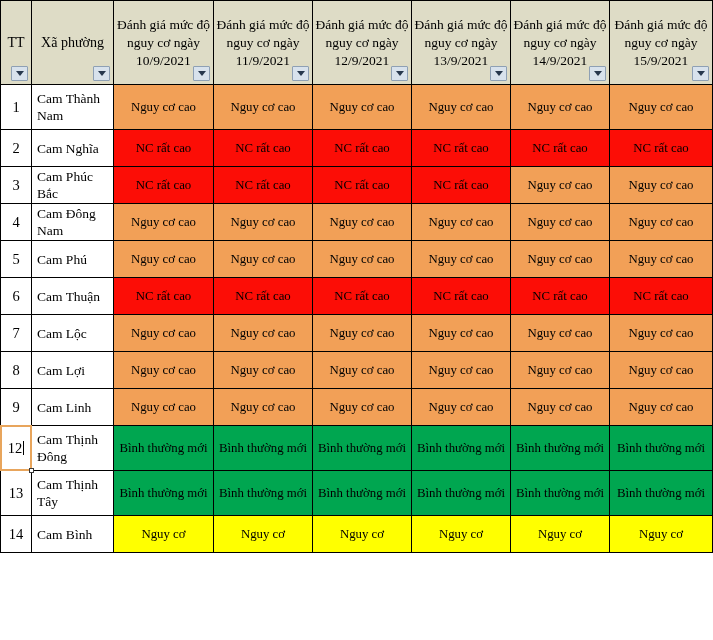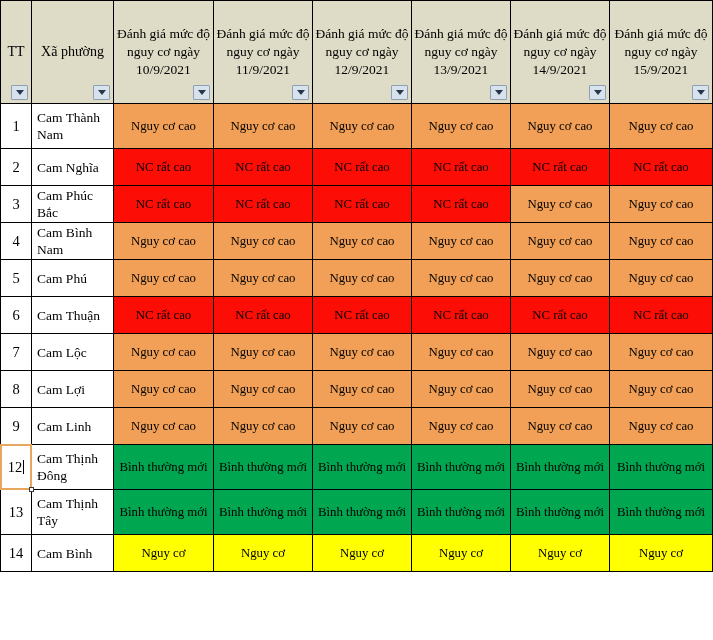--- a/index.html
+++ b/index.html
@@ -47,21 +47,21 @@
   col.c-day-r  { width: 103px; }
 
   
   thead th {
     background: #DEDCC6;
     color: #000000;
     text-align: center;
     font-weight: bold;
     font-size: 13.5px;
     line-height: 18px;
-    height: 103px;
+    height: 84px;
     position: relative;
     padding: 0 3px 20px 3px;
   }
   thead th.tt-head,
   thead th.ward-head {
     font-size: 14px;
     font-weight: normal;
   }
   thead th .hdr-text {
     display: block;
@@ -250,21 +250,21 @@
           <td class="ward"><span>Cam Phúc Bắc</span></td>
           <td class="val st-red"><span>NC rất cao</span></td>
           <td class="val st-red"><span>NC rất cao</span></td>
           <td class="val st-red"><span>NC rất cao</span></td>
           <td class="val st-red"><span>NC rất cao</span></td>
           <td class="val st-orange"><span>Nguy cơ cao</span></td>
           <td class="val st-orange"><span>Nguy cơ cao</span></td>
         </tr>
         <tr>
           <td class="tt"><span>4</span></td>
-          <td class="ward"><span>Cam Bình Nam</span></td>
+          <td class="ward"><span>Cam Đông Nam</span></td>
           <td class="val st-orange"><span>Nguy cơ cao</span></td>
           <td class="val st-orange"><span>Nguy cơ cao</span></td>
           <td class="val st-orange"><span>Nguy cơ cao</span></td>
           <td class="val st-orange"><span>Nguy cơ cao</span></td>
           <td class="val st-orange"><span>Nguy cơ cao</span></td>
           <td class="val st-orange"><span>Nguy cơ cao</span></td>
         </tr>
         <tr>
           <td class="tt"><span>5</span></td>
           <td class="ward"><span>Cam Phú</span></td>

